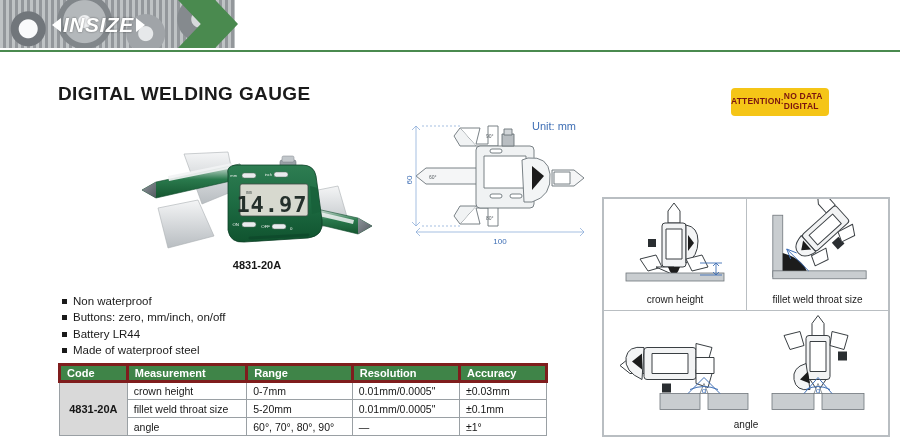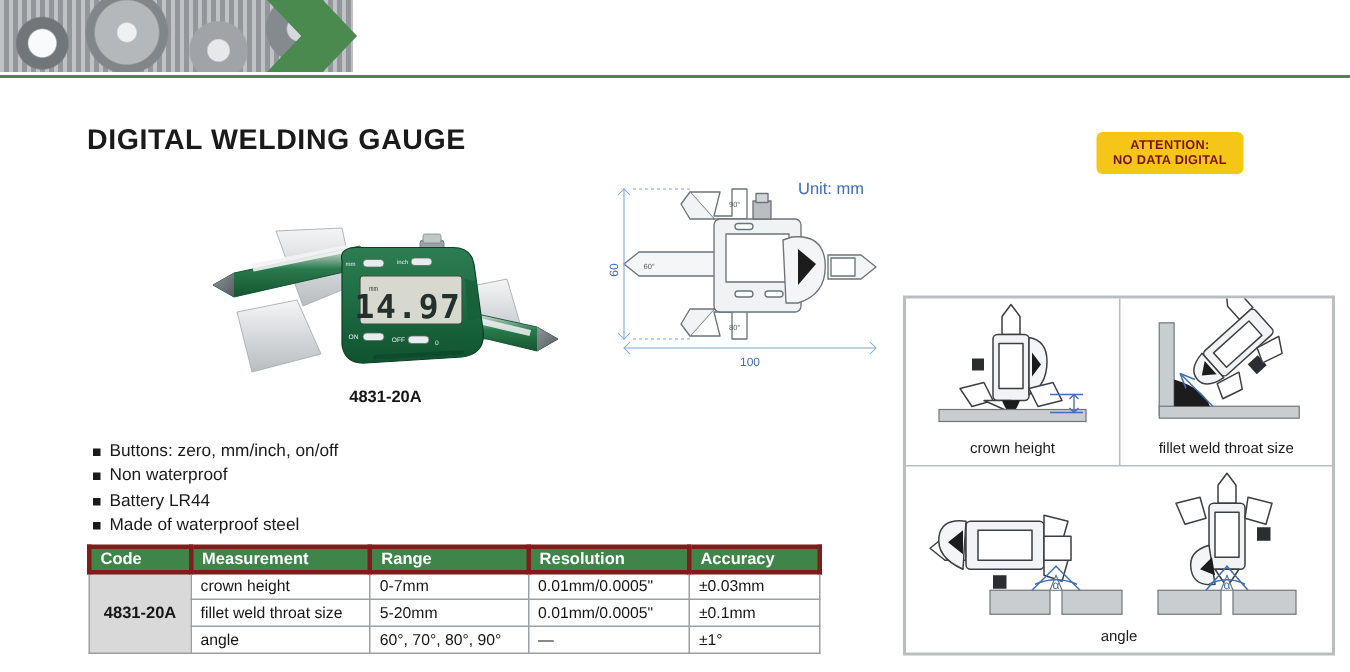--- a/index.html
+++ b/index.html
@@ -49,21 +49,21 @@
   
   .page-title {
     position: absolute; left: 58px; top: 83px;
     font-size: 19px; font-weight: bold; color: #1a1a1a; letter-spacing: .4px; text-align: right;
   }
 
   
   .attn-badge {
     position: absolute; left: 731px; top: 88px; width: 98px; height: 28px;
     background: #f5c517; border-radius: 4px;
-    display: flex; flex-direction: column; align-items: center; justify-content: center;
+    display: flex; flex-direction: row; align-items: center; justify-content: center;
     line-height: 1.15;
   }
   .attn-badge span { font-size: 8.5px; font-weight: bold; color: #7a1410; letter-spacing: .2px; }
 
   
   .product-photo { position: absolute; left: 132px; top: 150px; width: 250px; height: 115px; }
   .pp-svg { width: 100%; height: 100%; }
   .product-caption {
     position: absolute; left: 132px; top: 259px; width: 250px;
     text-align: center; font-size: 11px; font-weight: bold; color: #161616;
@@ -125,20 +125,25 @@
   .app-row-bottom { flex: 1 1 auto; display: flex; flex-direction: column; }
 </style>
 </head>
 <body>
 
 <div id="page">
 
   <div class="banner">
     <div class="banner-photo"></div>
     <div class="banner-chevron"></div>
+    <div class="banner-logo">
+      <span class="logo-arrow-l"></span>
+      <span>INSIZE</span>
+      <span class="logo-arrow-r"></span>
+    </div>
     <div class="banner-rule"></div>
   </div>
 
   <div class="page-title">DIGITAL WELDING GAUGE</div>
 
   <div class="attn-badge">
     <span>ATTENTION:</span>
     <span>NO DATA DIGITAL</span>
   </div>
 
@@ -246,25 +251,25 @@
       </g>
       <text x="10" y="68" font-size="8" fill="#3f6fb5" font-family="Liberation Sans, sans-serif" transform="rotate(-90 10 68)" text-anchor="middle">60</text>
       <text x="98" y="132" font-size="8" fill="#3f6fb5" font-family="Liberation Sans, sans-serif" text-anchor="middle">100</text>
     </svg>
   </div>
   <div class="unit-label">Unit: mm</div>
 
   <div class="features">
     <div class="feature-row">
       <span class="bullet-sq"></span>
-      <span class="feature-text">Buttons: zero, mm/inch, on/off</span>
+      <span class="feature-text">Non waterproof</span>
     </div>
     <div class="feature-row">
       <span class="bullet-sq"></span>
-      <span class="feature-text">Non waterproof</span>
+      <span class="feature-text">Buttons: zero, mm/inch, on/off</span>
     </div>
     <div class="feature-row">
       <span class="bullet-sq"></span>
       <span class="feature-text">Battery LR44</span>
     </div>
     <div class="feature-row">
       <span class="bullet-sq"></span>
       <span class="feature-text">Made of waterproof steel</span>
     </div>
   </div>

